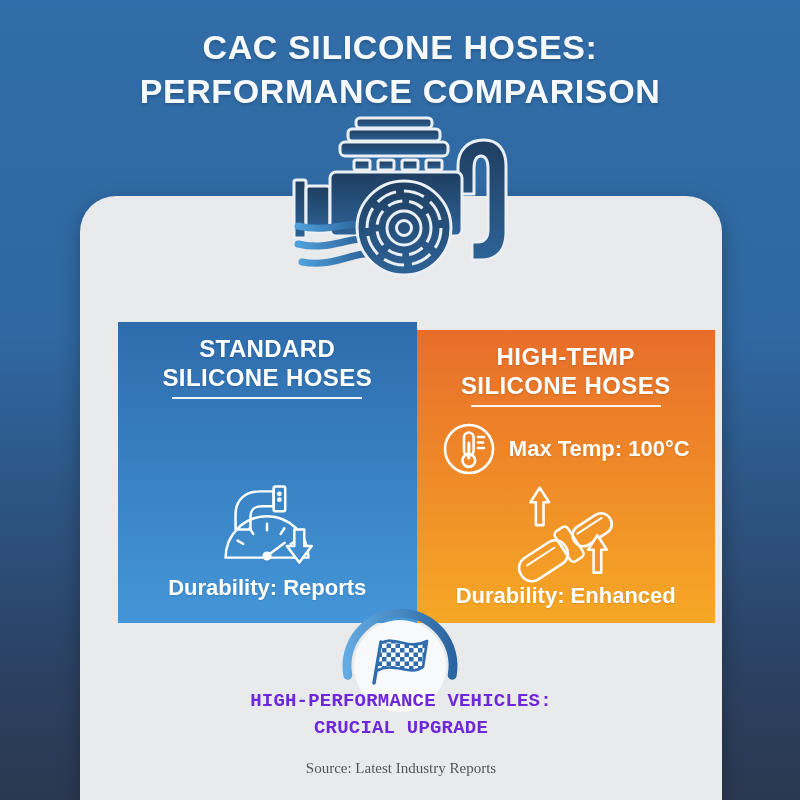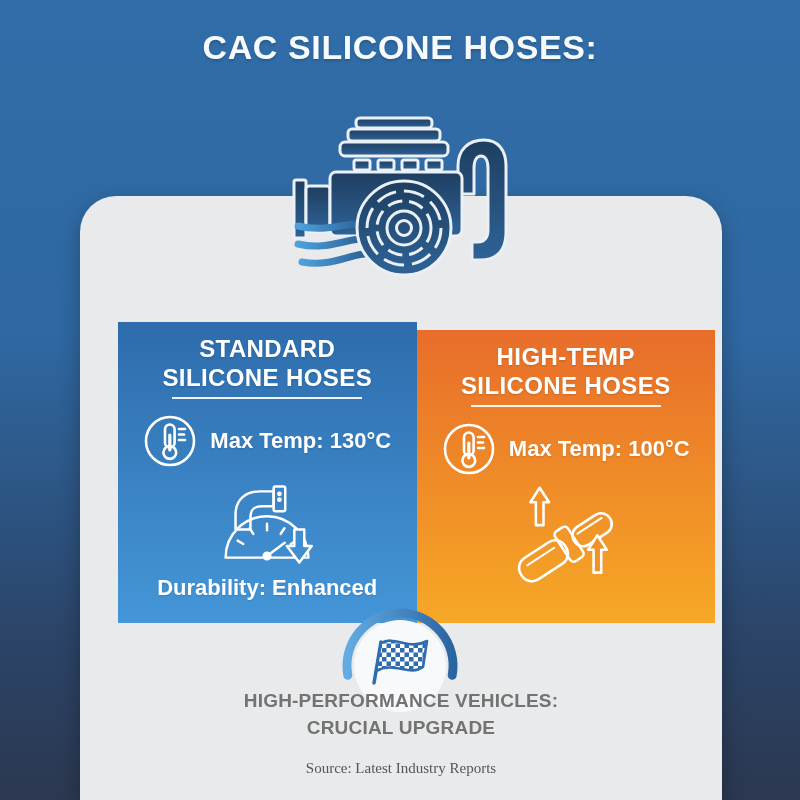--- a/index.html
+++ b/index.html
@@ -51,34 +51,35 @@
   .panel.hightemp .feature-icon{color:#F19127;}
   .durability{
     position:absolute;top:253px;left:0;width:100%;
     font-size:22px;font-weight:bold;text-shadow:0 1px 2px rgba(0,0,0,.12);
   }
 
   .badge{position:absolute;left:255px;top:406px;width:130px;height:112px;}
 
   .callout{
     position:absolute;top:492px;left:0;width:100%;text-align:center;
-    font-size:19px;font-weight:bold;color:#737373;line-height:1.4;letter-spacing:.2px;
+    font-size:19px;font-weight:bold;color:#6d28d9;line-height:1.4;letter-spacing:.2px;font-family:Liberation Mono, monospace;
   }
   .source{
     position:absolute;top:564px;left:0;width:100%;text-align:center;
     font-size:15px;color:#55565A;font-family:Liberation Serif, serif;
   }
 </style>
 </head>
 <body>
 
 <div class="stage">
 
   <div class="title">
     <div>CAC SILICONE HOSES:</div>
+    <div>PERFORMANCE COMPARISON</div>
   </div>
 
   <svg class="engine" viewBox="0 0 216 162" xmlns="http://www.w3.org/2000/svg">
     <defs>
       <linearGradient id="engFill" x1="0" y1="0" x2="0" y2="1">
         <stop offset="0" stop-color="#1E3E60"></stop>
         <stop offset="1" stop-color="#2E6397"></stop>
       </linearGradient>
       <linearGradient id="hoseGrad" x1="1" y1="0" x2="0" y2="0">
         <stop offset="0" stop-color="#245488"></stop>
@@ -116,54 +117,40 @@
 
     <div class="panels">
 
       <div class="panel standard">
         <div class="panel-heading">
           <div>STANDARD</div>
           <div>SILICONE HOSES</div>
         </div>
         <div class="panel-divider"></div>
 
-        <div class="temp-row">
-          <svg width="54" height="54" viewBox="0 0 54 54" xmlns="http://www.w3.org/2000/svg">
-            <g fill="none" stroke="#FFFFFF" stroke-width="2.6" stroke-linecap="round">
-              <circle cx="27" cy="27" r="24"></circle>
-              <rect x="22" y="10.5" width="9.6" height="23" rx="4.8"></rect>
-              <circle cx="26.8" cy="38.5" r="6.4"></circle>
-              <line x1="26.8" y1="21" x2="26.8" y2="36" stroke-width="3.2"></line>
-              <line x1="36" y1="15" x2="42" y2="15"></line>
-              <line x1="36" y1="20.5" x2="41" y2="20.5"></line>
-              <line x1="36" y1="26" x2="42" y2="26"></line>
-            </g>
-          </svg>
-          <span class="temp-label">Max Temp: 130°C</span>
-        </div>
 
         <svg class="feature-icon" width="106" height="93" viewBox="0 0 128 112" xmlns="http://www.w3.org/2000/svg">
           <g fill="none" stroke="#FFFFFF" stroke-width="3" stroke-linejoin="round" stroke-linecap="round">
             <path d="M26,62 L26,44 C26,26 38,16 56,16 L72,16 L72,34 L58,34 C48,34 44,38 44,48 L44,62 Z"></path>
             <rect x="72" y="10" width="14" height="30" rx="2"></rect>
             <circle cx="79" cy="19" r="1.4" fill="#FFFFFF"></circle>
             <circle cx="79" cy="26" r="1.4" fill="#FFFFFF"></circle>
             <path d="M14,96 A50,50 0 0 1 114,96 Z"></path>
             <line x1="28.5" y1="75.5" x2="35.4" y2="79.5"></line>
             <line x1="43" y1="60.5" x2="47.5" y2="67.4"></line>
             <line x1="64" y1="55" x2="64" y2="63"></line>
             <line x1="85" y1="60.5" x2="80.5" y2="67.4"></line>
             <line x1="99.5" y1="75.5" x2="92.6" y2="79.5"></line>
             <line x1="64" y1="94" x2="85.4" y2="78"></line>
             <circle cx="64" cy="94" r="4" fill="#FFFFFF"></circle>
           </g>
           <path d="M97,62 L109,62 L109,82 L118,82 L103,102 L88,82 L97,82 Z" fill="currentColor" stroke="#FFFFFF" stroke-width="3" stroke-linejoin="round"></path>
         </svg>
 
-        <div class="durability">Durability: Enhanced</div>
+        <div class="durability">Durability: Reports</div>
       </div>
 
       <div class="panel hightemp">
         <div class="panel-heading">
           <div>HIGH-TEMP</div>
           <div>SILICONE HOSES</div>
         </div>
         <div class="panel-divider"></div>
 
         <div class="temp-row">
@@ -189,20 +176,21 @@
           <g transform="rotate(-33,66,72)" fill="none" stroke="#FFFFFF" stroke-width="3" stroke-linejoin="round" stroke-linecap="round">
             <rect x="4" y="56" width="62" height="30" rx="14"></rect>
             <rect x="62" y="50" width="18" height="42" rx="5"></rect>
             <rect x="78" y="59" width="50" height="25" rx="12"></rect>
             <line x1="16" y1="65" x2="54" y2="65" stroke-width="2.4"></line>
             <line x1="86" y1="66" x2="120" y2="66" stroke-width="2.4"></line>
           </g>
           <use href="#uparrow" transform="translate(92,58)" fill="currentColor" stroke="#FFFFFF" stroke-width="3" stroke-linejoin="round"></use>
         </svg>
 
+        <div class="durability">Durability: Enhanced</div>
       </div>
     </div>
 
     <svg class="badge" viewBox="0 0 130 112" xmlns="http://www.w3.org/2000/svg">
       <defs>
         <linearGradient id="arcGrad" x1="0" y1="0" x2="1" y2="0">
           <stop offset="0" stop-color="#63ABE2"></stop>
           <stop offset="1" stop-color="#2A64A1"></stop>
         </linearGradient>
         <pattern id="chk" width="9" height="9" patternUnits="userSpaceOnUse">

